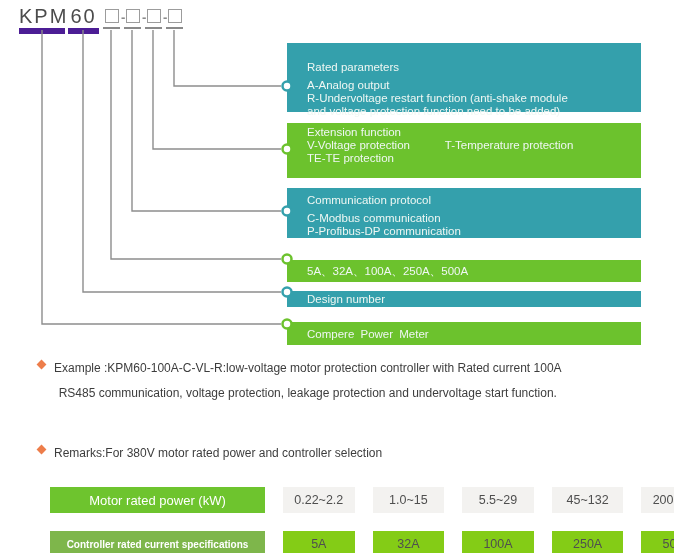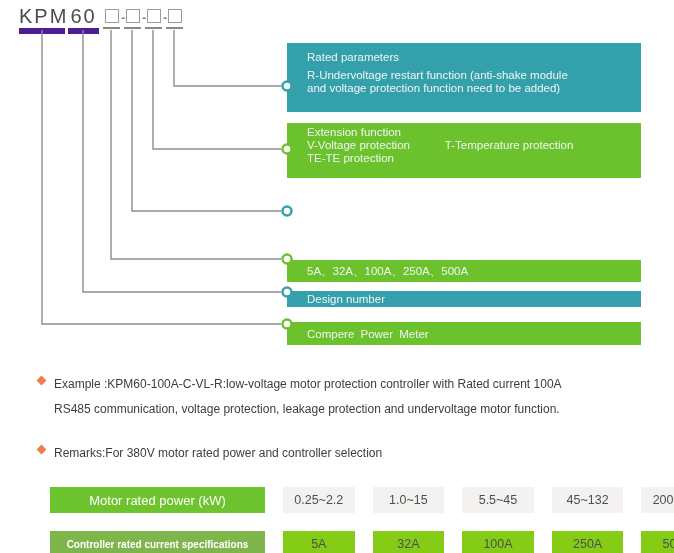--- a/index.html
+++ b/index.html
@@ -27,34 +27,34 @@
   
   .lbox{
     position:absolute;left:287px;width:354px;box-sizing:border-box;color:#eff7f3;
     font-size:11.5px;
   }
   .teal{background:#34a0ac;}
   .green{background:#6cc22d;}
   .lbox-title{line-height:14px;}
   .lbox-line{line-height:13.2px;white-space:pre;}
   .lbox-1{top:43px;height:69px;padding:7px 6px 0 20px;}
-  .lbox-1 .lbox-title{margin-bottom:5px;}
+  .lbox-1 .lbox-title{margin-bottom:5px;margin-top:10px;}
   .lbox-2{top:123px;height:55px;padding:3px 4px 0 20px;}
   .lbox-2 .lbox-title{line-height:13.2px;}
   .lbox-3{top:188px;height:50px;padding:5px 6px 0 20px;}
   .lbox-3 .lbox-title{margin-bottom:5px;}
   .lbox-single{display:flex;align-items:center;padding-left:20px;margin-top:10px;}
   .lbox-4{top:250px;height:22px;}
   .lbox-5{top:281px;height:16px;}
   .lbox-6{top:312px;height:23px;word-spacing:3px;}
   
   .note{position:absolute;left:38px;display:flex;align-items:flex-start;color:#3d3d3d;font-size:12px;}
   .diamond{width:7px;height:7px;background:#ed7d4a;transform:rotate(45deg);margin:5px 9px 0 0;flex:none;}
   .note-line{line-height:25px;}
-  .note-example{top:372px;}
+  .note-example{top:356px;text-align:center;}
   .note-remarks{top:441px;}
   
   .spec-table{
     position:absolute;left:50px;top:487px;width:663px;
     display:grid;grid-template-columns:215px repeat(5,1fr);gap:18px;
   }
   .th,.td{height:26px;display:flex;align-items:center;justify-content:center;text-align:center;}
   .th1{background:#6ec42e;color:#ffffff;font-size:13px;}
   .th2{background:#7eb64b;color:#ffffff;font-size:10px;font-weight:bold;}
   .td1{background:#f3f2f0;color:#4f4f4f;font-size:12.5px;}
@@ -79,30 +79,36 @@
   <span class="sq-unit" style="left:145px;">
       <span class="sq"></span>
     </span>
   <span class="dash" style="left:163px;">-</span>
   <span class="sq-unit" style="left:166px;">
       <span class="sq"></span>
     </span>
 
   <div class="lbox teal lbox-1">
     <div class="lbox-title">Rated parameters</div>
+    <div class="lbox-line">A-Analog output</div>
     <div class="lbox-line">R-Undervoltage restart function (anti-shake module</div>
     <div class="lbox-line">and voltage protection function need to be added)</div>
   </div>
 
   <div class="lbox green lbox-2">
     <div class="lbox-title">Extension function</div>
     <div class="lbox-line">V-Voltage protection           T-Temperature protection</div>
     <div class="lbox-line">TE-TE protection</div>
   </div>
 
+  <div class="lbox teal lbox-3">
+    <div class="lbox-title">Communication protocol</div>
+    <div class="lbox-line">C-Modbus communication</div>
+    <div class="lbox-line">P-Profibus-DP communication</div>
+  </div>
 
   <div class="lbox green lbox-single lbox-4">
     <span class="lbox-title">5A、32A、100A、250A、500A</span>
   </div>
 
   <div class="lbox teal lbox-single lbox-5">
     <span class="lbox-title">Design number</span>
   </div>
 
   <div class="lbox green lbox-single lbox-6">
@@ -121,34 +127,34 @@
     <path d="M83,30 L83,292 L281,292"></path>
     <circle class="dot dot-teal" cx="287" cy="292" r="4.5"></circle>
     <path d="M42,30 L42,324 L281,324"></path>
     <circle class="dot dot-green" cx="287" cy="324" r="4.5"></circle>
   </svg>
 
   <div class="note note-example">
     <span class="diamond"></span>
     <div>
       <div class="note-line">Example :KPM60-100A-C-VL-R:low-voltage motor protection controller with Rated current 100A</div>
-      <div class="note-line">RS485 communication, voltage protection, leakage protection and undervoltage motor function.</div>
+      <div class="note-line">RS485 communication, voltage protection, leakage protection and undervoltage start function.</div>
     </div>
   </div>
 
   <div class="note note-remarks">
     <span class="diamond"></span>
     <div class="note-line">Remarks:For 380V motor rated power and controller selection</div>
   </div>
 
   <div class="spec-table">
     <div class="th th1">Motor rated power (kW)</div>
-    <div class="td td1">0.25~2.2</div>
+    <div class="td td1">0.22~2.2</div>
     <div class="td td1">1.0~15</div>
-    <div class="td td1">5.5~45</div>
+    <div class="td td1">5.5~29</div>
     <div class="td td1">45~132</div>
     <div class="td td1">200~250</div>
     <div class="th th2">Controller rated current specifications</div>
     <div class="td td2">5A</div>
     <div class="td td2">32A</div>
     <div class="td td2">100A</div>
     <div class="td td2">250A</div>
     <div class="td td2">500A</div>
   </div>
 

